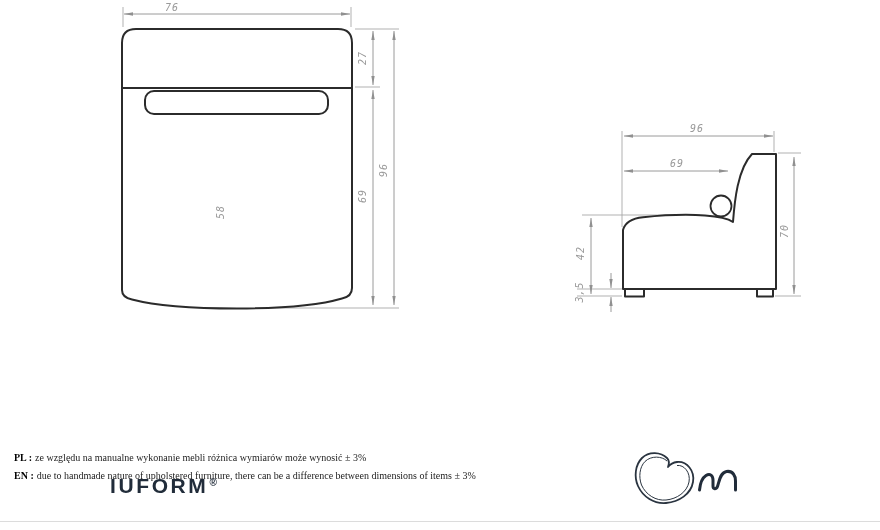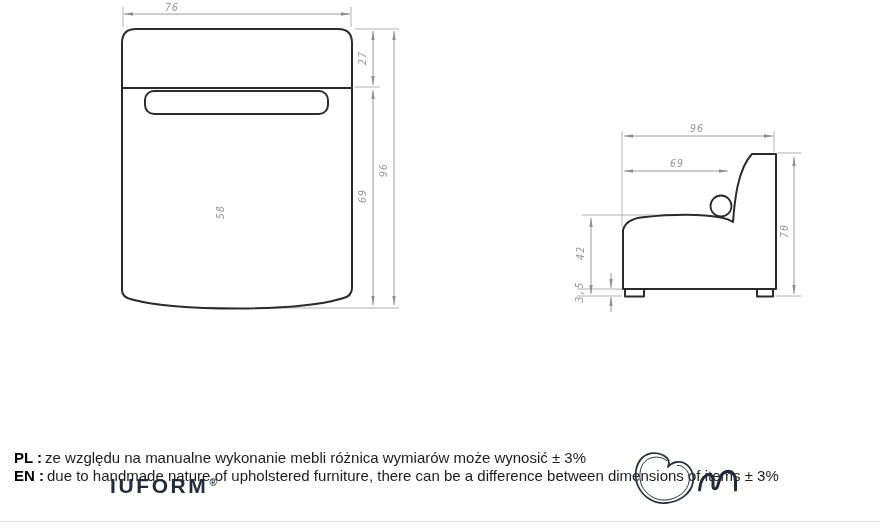--- a/index.html
+++ b/index.html
@@ -9,21 +9,21 @@
   
   .outline{fill:none;stroke:#2b2b2b;stroke-width:2;stroke-linejoin:round;stroke-linecap:round;}
   .outline-thin{fill:none;stroke:#2b2b2b;stroke-width:1.8;stroke-linejoin:round;}
   .fillwhite{fill:#ffffff;}
   .dimline{stroke:#9a9a9a;stroke-width:1;fill:none;}
   .extline{stroke:#a8a8a8;stroke-width:0.9;fill:none;}
   .dimtext{font-family:"DejaVu Sans Mono",monospace;font-style:italic;font-size:10px;
            fill:#9a9a9a;letter-spacing:1px;text-anchor:middle;}
   
   .disclaimers{position:absolute;left:14px;top:449px;width:650px;}
-  .disc-row{font-size:15px;line-height:17.6px;color:#1c1c1c;white-space:nowrap;}
+  .disc-row{font-size:10px;line-height:17.6px;color:#1c1c1c;white-space:nowrap;font-family:Liberation Serif, serif;}
   .disc-label{font-weight:bold;color:#000;}
   .disc-text{margin-left:3px;}
   
   .bottom-rule{position:absolute;left:0;right:0;top:521px;height:1px;background:#dcdcdc;}
   
   .logo{position:absolute;left:632px;top:448px;width:248px;height:62px;}
   .logo .bean{left:2px;top:3px;}
   .logo .arch{left:66px;top:21px;}
   .logo-word{position:absolute;left:110px;top:469px;font-weight:bold;font-size:21px;
              letter-spacing:2.6px;color:#212c3a;line-height:28px;}

